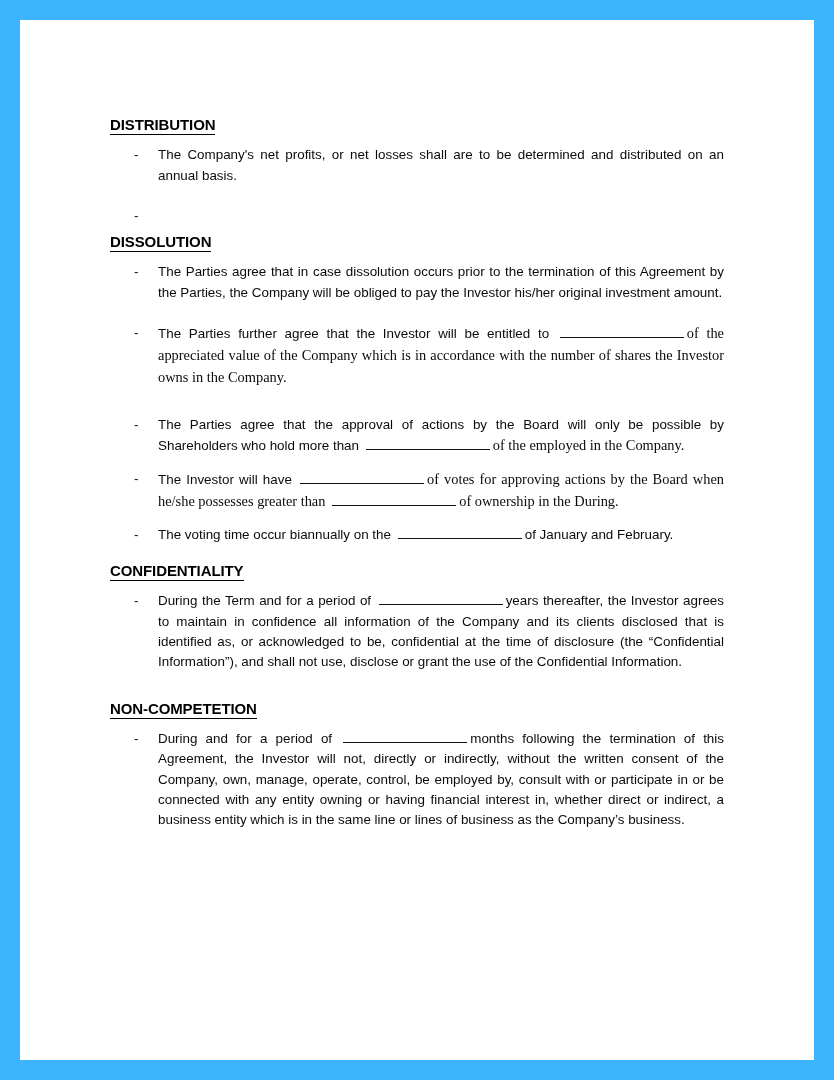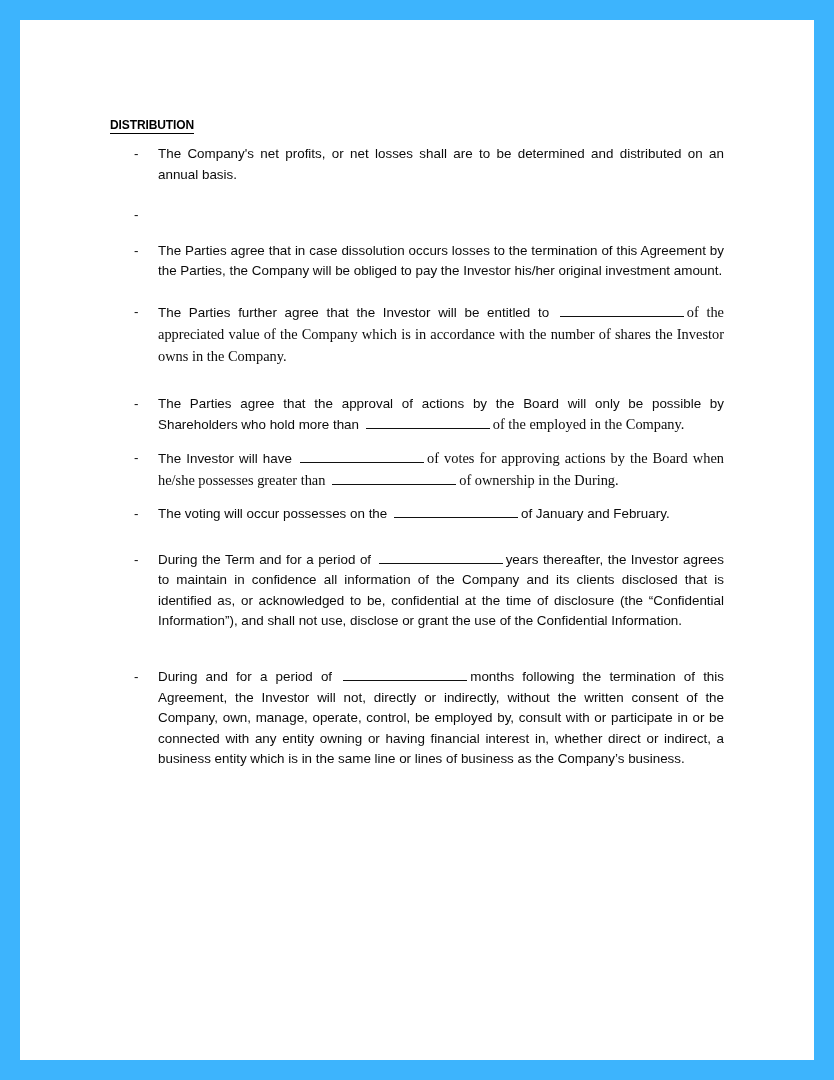--- a/index.html
+++ b/index.html
@@ -25,21 +25,21 @@
   #content {
     position: absolute;
     left: 90px;
     top: 95px;
     width: 614px;
   }
   .section { margin: 0; }
 
   h2.heading {
     font-family: "Liberation Sans", sans-serif;
-    font-size: 12px;
+    font-size: 15px;
     font-weight: bold;
     color: #000;
     margin: 0;
     padding: 0;
     letter-spacing: -0.1px;
     display: inline-block;
     border-bottom: 1.6px solid #000;
     line-height: 1.28;
   }
   .heading-wrap { margin: 0; padding: 0; }
@@ -96,46 +96,49 @@
         <div class="heading-wrap"><h2 class="heading">DISTRIBUTION</h2></div>
         <div class="gap-heading-to-list"></div>
         <ul class="bullets">
           <li><span class="dash">-</span><span class="sans">The Company's net profits, or net losses shall are to be determined and distributed on an annual basis.</span> </li>
           <div class="gap-bullet"></div>
           <li><span class="dash">-</span> </li>
         </ul>
       </div>
       <div class="gap-section"></div>
       <div class="section">
+        <div class="heading-wrap"><h2 class="heading">DISSOLUTION</h2></div>
         <div class="gap-heading-to-list"></div>
         <ul class="bullets">
-          <li><span class="dash">-</span><span class="sans">The Parties agree that in case dissolution occurs losses to the termination of this Agreement by the Parties, the Company will be obliged to pay the Investor his/her original investment amount.</span> </li>
+          <li><span class="dash">-</span><span class="sans">The Parties agree that in case dissolution occurs prior to the termination of this Agreement by the Parties, the Company will be obliged to pay the Investor his/her original investment amount.</span> </li>
           <div class="gap-bullet"></div>
           <li><span class="dash">-</span><span class="sans">The Parties further agree that the Investor will be entitled to</span> <span class="blank w1"></span><span class="serif">of the appreciated value of the Company which is in accordance with the number of shares the Investor owns in the Company.</span> </li>
         </ul>
       </div>
       <div class="gap-section-sm"></div>
       <div class="section">
         <div class="gap-heading-to-list"></div>
         <ul class="bullets">
           <li><span class="dash">-</span><span class="sans">The Parties agree that the approval of actions by the Board will only be possible by Shareholders who hold more than</span> <span class="blank w1"></span><span class="serif">of the employed in the Company.</span> </li>
           <div class="gap-bullet-sm"></div>
           <li><span class="dash">-</span><span class="sans">The Investor will have</span> <span class="blank w1"></span><span class="serif">of votes for approving actions by the Board when he/she possesses greater than</span> <span class="blank w1"></span><span class="serif">of ownership in the During.</span> </li>
           <div class="gap-bullet-sm"></div>
-          <li><span class="dash">-</span><span class="sans">The voting will occur possesses on the</span> <span class="blank w1"></span><span class="sans">of January and February.</span> </li>
+          <li><span class="dash">-</span><span class="sans">The voting time occur biannually on the</span> <span class="blank w1"></span><span class="sans">of January and February.</span> </li>
         </ul>
       </div>
       <div class="gap-section-sm"></div>
       <div class="section">
+        <div class="heading-wrap"><h2 class="heading">CONFIDENTIALITY</h2></div>
         <div class="gap-heading-to-list"></div>
         <ul class="bullets">
           <li><span class="dash">-</span><span class="sans">During the Term and for a period of</span> <span class="blank w1"></span><span class="sans">years thereafter, the Investor agrees to maintain in confidence all information of the Company and its clients disclosed that is identified as, or acknowledged to be, confidential at the time of disclosure (the “Confidential Information”), and shall not use, disclose or grant the use of the Confidential Information.</span> </li>
         </ul>
       </div>
       <div class="gap-section"></div>
       <div class="section">
+        <div class="heading-wrap"><h2 class="heading">NON-COMPETETION</h2></div>
         <div class="gap-heading-to-list"></div>
         <ul class="bullets">
           <li><span class="dash">-</span><span class="sans">During and for a period of</span> <span class="blank w1"></span><span class="sans">months following the termination of this Agreement, the Investor will not, directly or indirectly, without the written consent of the Company, own, manage, operate, control, be employed by, consult with or participate in or be connected with any entity owning or having financial interest in, whether direct or indirect, a business entity which is in the same line or lines of business as the Company’s business.</span> </li>
         </ul>
       </div>
     </div>
 </div>
 
 </body></html>

